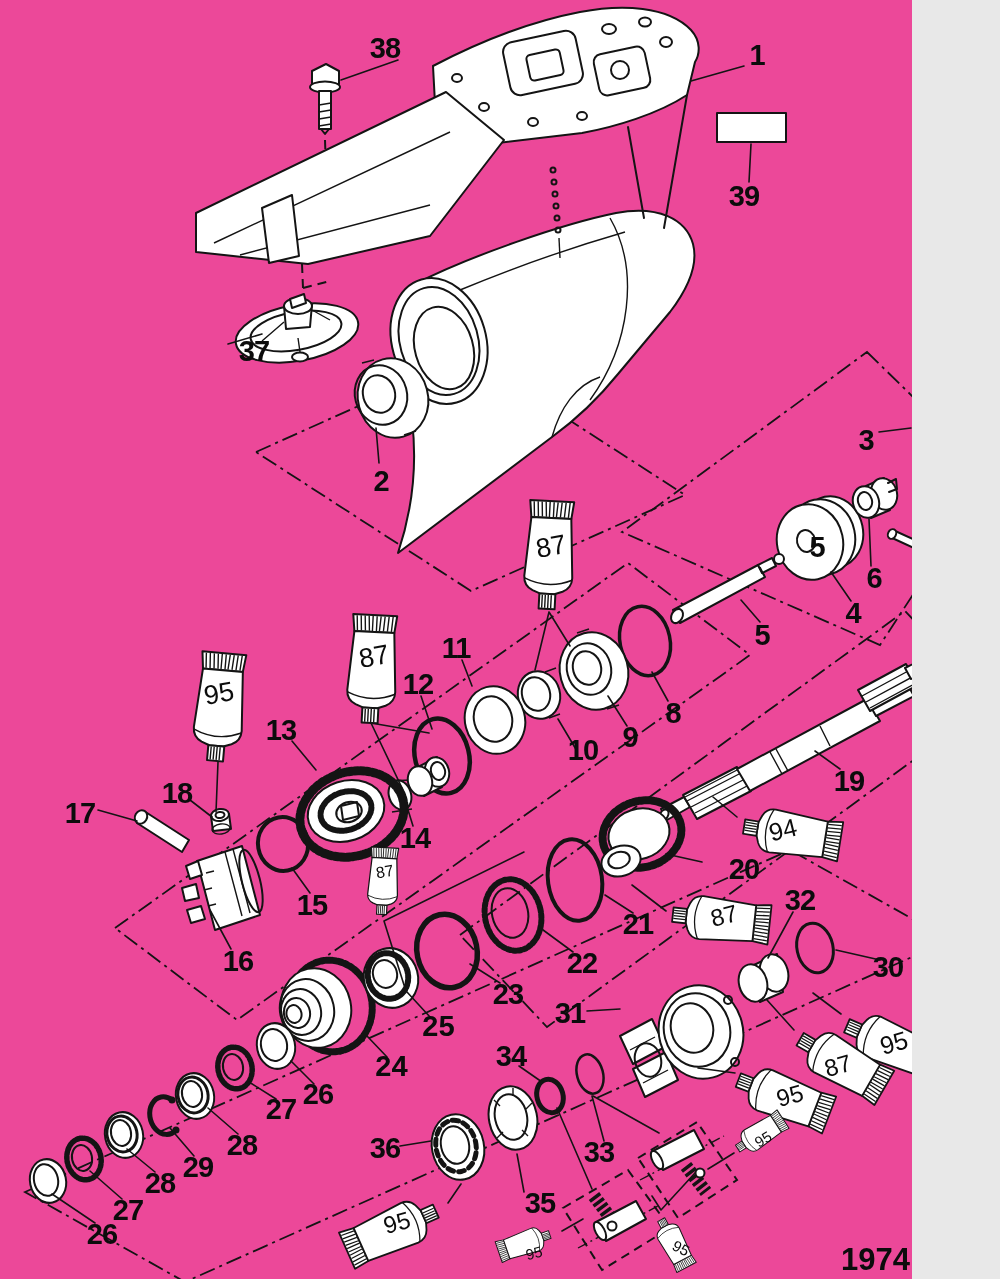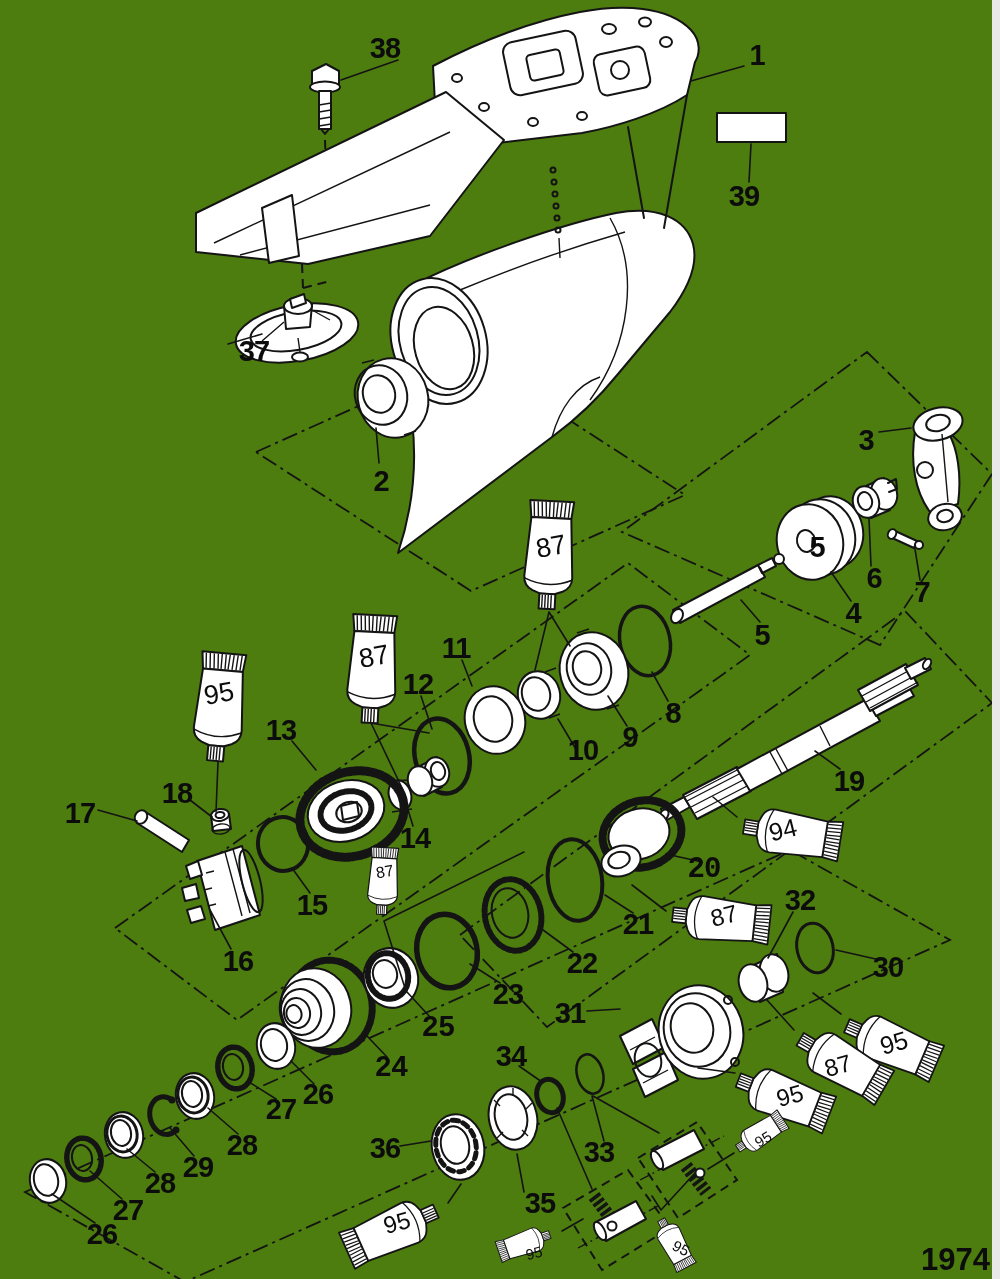--- a/index.html
+++ b/index.html
@@ -1,16 +1,16 @@
 <!DOCTYPE html>
 <html><head>
 <meta charset="utf-8">
 <style>
   html,body{margin:0;padding:0;background:#e8e8e8;}
-  #canvas{position:relative;width:992px;height:1279px;background:#4d7c0f;overflow:hidden;
+  #canvas{position:relative;width:912px;height:1279px;background:#ec4899;overflow:hidden;
           font-family:"Liberation Sans",sans-serif;}
   #art{position:absolute;left:0;top:0;}
   .callout{position:absolute;transform:translate(-50%,-50%);
            font:700 29px "Liberation Sans",sans-serif;color:#0c0c0c;letter-spacing:-1px;
            white-space:nowrap;line-height:1;}
   .tube-label{position:absolute;font-family:"Liberation Sans",sans-serif;font-weight:400;
            color:#0c0c0c;white-space:nowrap;line-height:1;}
   #figure-number{position:absolute;top:1242px;right:2px;width:120px;text-align:right;
            font:700 31px "Liberation Sans",sans-serif;color:#0c0c0c;letter-spacing:0px;}
   
@@ -407,21 +407,21 @@
       <div class="callout" style="left: 418px; top: 684px;">12</div>
       <div class="callout" style="left: 673px; top: 713px;">8</div>
       <div class="callout" style="left: 281px; top: 730px;">13</div>
       <div class="callout" style="left: 630px; top: 737px;">9</div>
       <div class="callout" style="left: 583px; top: 730px; margin-top: 20px;">10</div>
       <div class="callout" style="left: 849px; top: 781px;">19</div>
       <div class="callout" style="left: 177px; top: 793px;">18</div>
       <div class="callout" style="left: 80px; top: 813px;">17</div>
       <div class="callout" style="left: 415px; top: 838px;">14</div>
       <div class="callout" style="left: 312px; top: 905px;">15</div>
-      <div class="callout" style="left: 704px; top: 869px; font-family: Liberation Mono, monospace;">20</div>
+      <div class="callout" style="left: 744px; top: 869px;">20</div>
       <div class="callout" style="left: 238px; top: 961px;">16</div>
       <div class="callout" style="left: 638px; top: 924px;">21</div>
       <div class="callout" style="left: 800px; top: 900px;">32</div>
       <div class="callout" style="left: 582px; top: 963px;">22</div>
       <div class="callout" style="left: 888px; top: 967px;">30</div>
       <div class="callout" style="left: 508px; top: 994px;">23</div>
       <div class="callout" style="left: 570px; top: 1013px;">31</div>
       <div class="callout" style="left: 438px; top: 1028px; font-family: Liberation Mono, monospace;">25</div>
       <div class="callout" style="left: 391px; top: 1068px; font-family: Liberation Mono, monospace;">24</div>
       <div class="callout" style="left: 318px; top: 1094px;">26</div>

